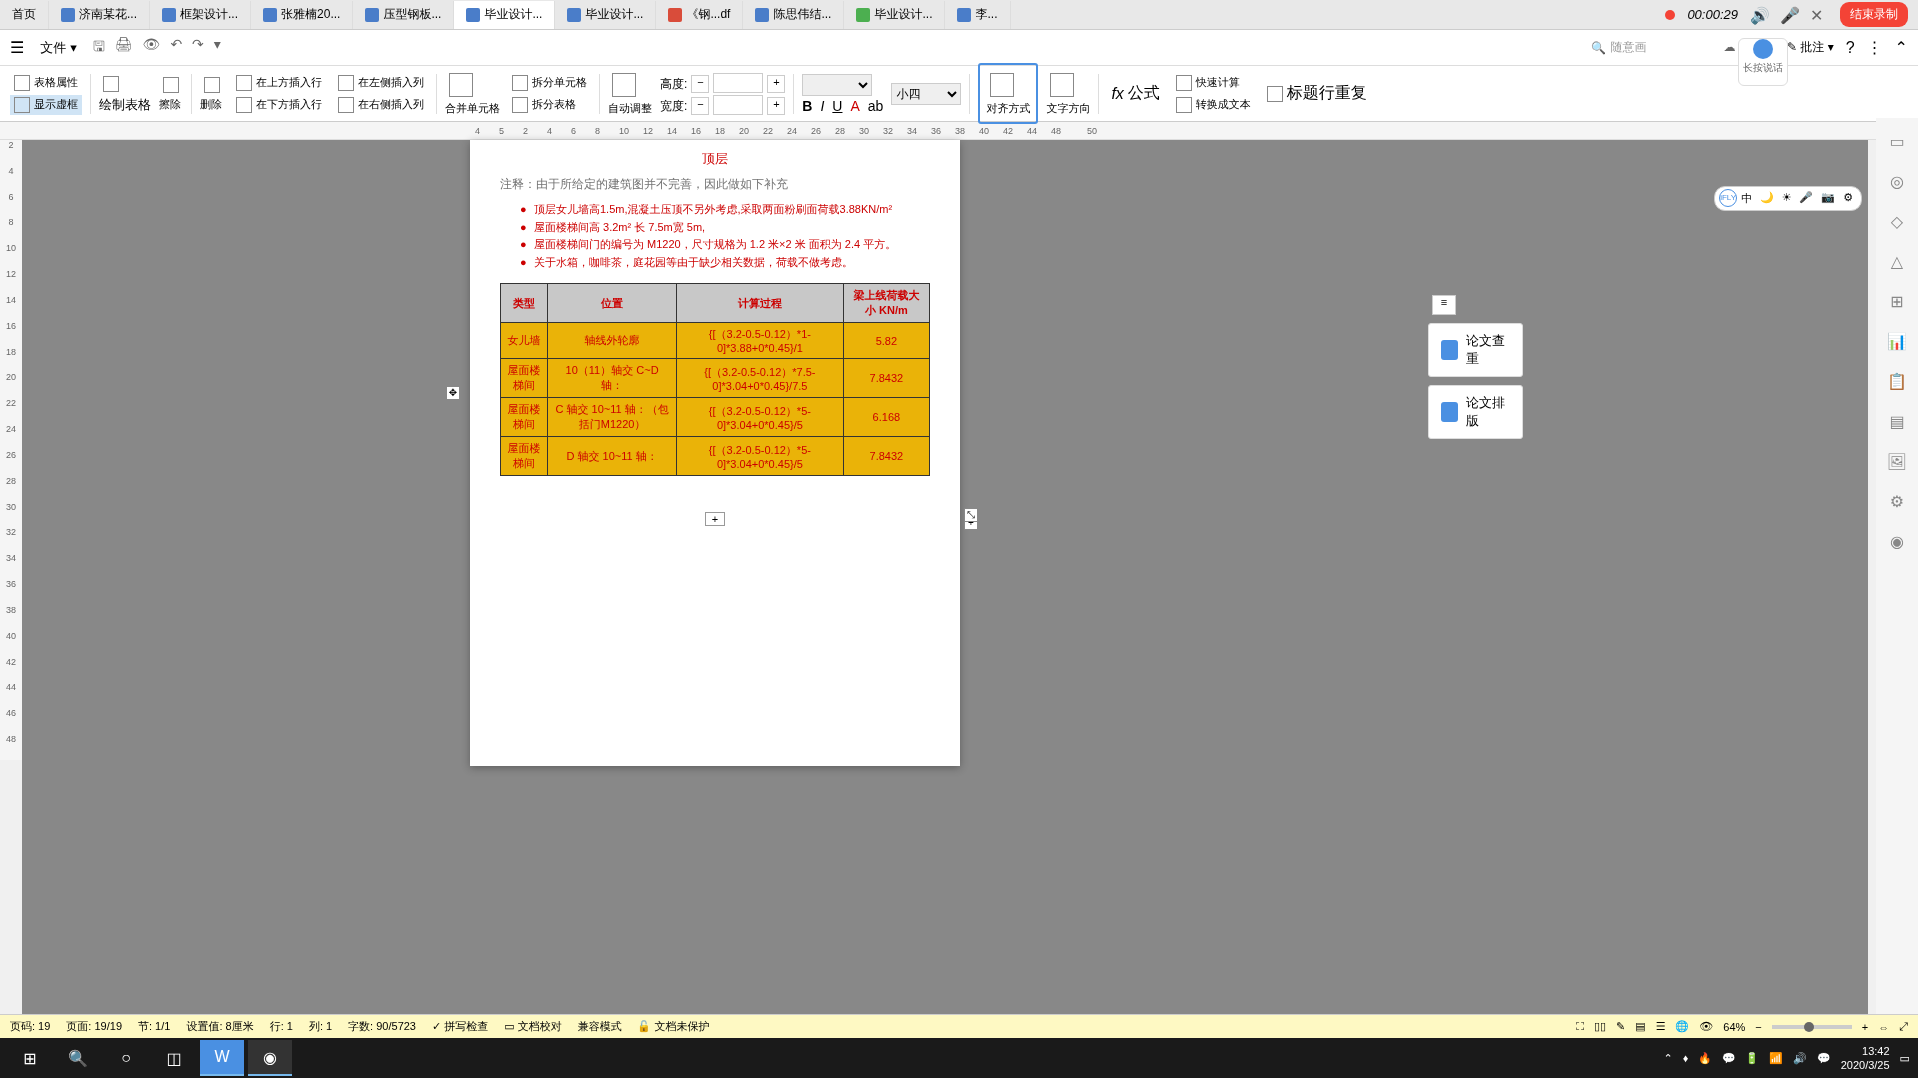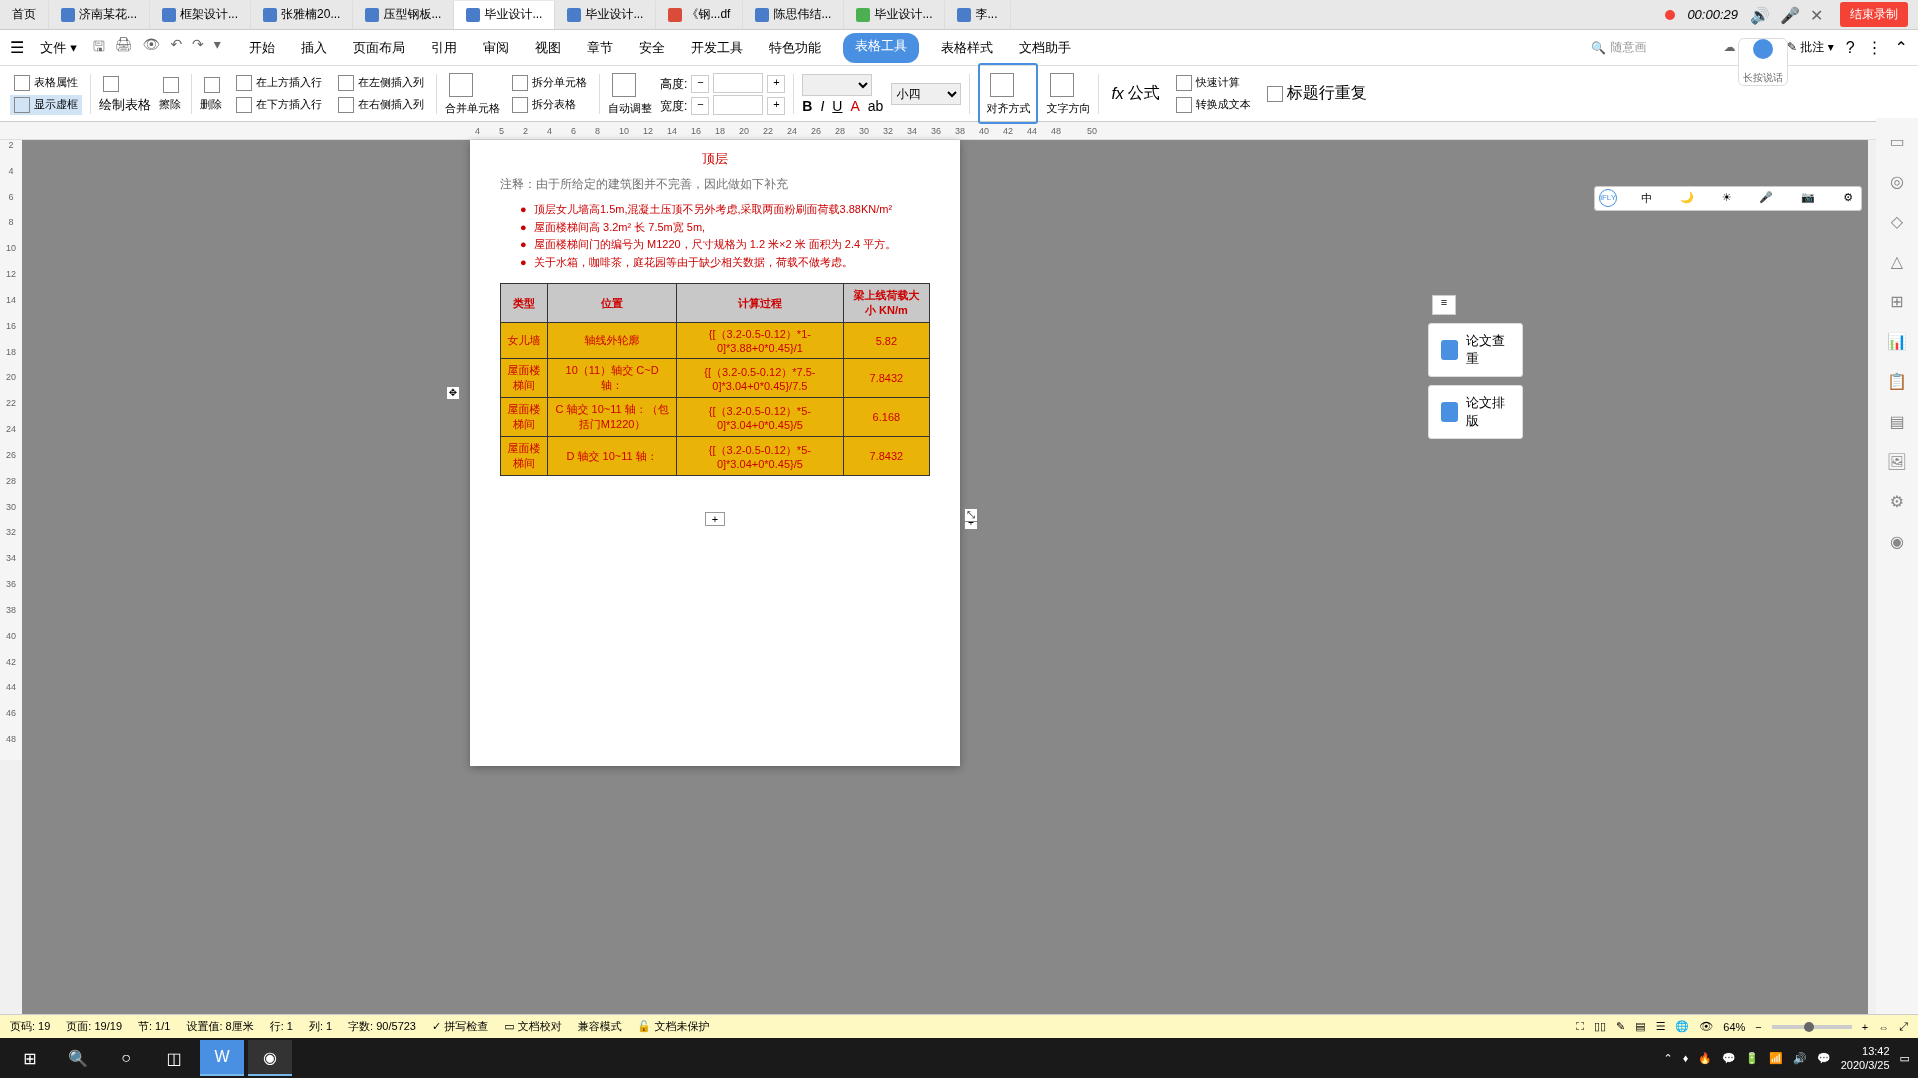--- a/index.html
+++ b/index.html
@@ -9,34 +9,34 @@
 .tab-bar { height: 30px; background: #e8e8e8; display: flex; align-items: center; border-bottom: 1px solid #ccc; }
 .tab { height: 28px; padding: 0 12px; display: flex; align-items: center; gap: 4px; font-size: 12px; cursor: pointer; border-right: 1px solid #ddd; }
 .tab.active { background: #fff; }
 .tab-icon { width: 14px; height: 14px; display: inline-block; }
 .tab-icon.w { background: #4a7dc9; border-radius: 2px; }
 .tab-icon.p { background: #d94c3a; border-radius: 2px; }
 .tab-icon.s { background: #4caf50; border-radius: 2px; }
 .rec-controls { margin-left: auto; display: flex; align-items: center; gap: 12px; padding-right: 10px; }
 .rec-dot { width: 10px; height: 10px; background: #f44336; border-radius: 50%; }
 .rec-time { font-size: 13px; font-style: italic; }
-.rec-btn { background: #f44336; color: #fff; padding: 4px 10px; border-radius: 3px; font-size: 12px; }
+.rec-btn { background: #f44336; color: #fff; padding: 4px 10px; border-radius: 9px; font-size: 12px; }
 .rec-icon { width: 18px; height: 18px; color: #666; }
 
 
 .menu-bar { height: 36px; background: #fff; display: flex; align-items: center; padding: 0 10px; gap: 4px; border-bottom: 1px solid #ddd; }
 .menu-left { display: flex; align-items: center; gap: 8px; }
 .file-menu { display: flex; align-items: center; gap: 4px; font-size: 13px; padding: 4px 8px; }
 .menu-icons { display: flex; gap: 10px; color: #666; font-size: 14px; }
 .menu-tabs { display: flex; gap: 18px; margin-left: 20px; font-size: 13px; }
 .menu-tab { padding: 6px 4px; cursor: pointer; }
 .menu-tab.highlight { background: #4a90e2; color: #fff; border-radius: 12px; padding: 4px 12px; }
 .menu-right { margin-left: auto; display: flex; align-items: center; gap: 12px; }
 .search-box { display: flex; align-items: center; gap: 4px; color: #999; font-size: 12px; width: 120px; }
-.voice-box { width: 50px; height: 48px; border: 1px solid #ddd; border-radius: 6px; display: flex; flex-direction: column; align-items: center; justify-content: space-between; position: absolute; right: 130px; top: 38px; background: #fff; z-index: 100; }
+.voice-box { width: 50px; height: 48px; border: 1px solid #ddd; border-radius: 6px; display: flex; flex-direction: column; align-items: center; justify-content: flex-start; position: absolute; right: 130px; top: 38px; background: #fff; z-index: 100; }
 .voice-icon { width: 20px; height: 20px; background: #4a90e2; border-radius: 50%; }
 .voice-text { font-size: 10px; color: #666; margin-top: 2px; }
 
 
 .ribbon { height: 56px; background: #fff; display: flex; align-items: center; padding: 0 10px; border-bottom: 1px solid #ccc; gap: 8px; }
 .ribbon-group { display: flex; flex-direction: column; gap: 2px; font-size: 11px; }
 .ribbon-item { display: flex; align-items: center; gap: 4px; padding: 2px 4px; cursor: pointer; }
 .ribbon-item.sel { background: #d0e4f5; }
 .ribbon-icon { width: 16px; height: 16px; border: 1px solid #888; display: inline-block; }
 .ribbon-icon.lg { width: 24px; height: 24px; }
@@ -71,21 +71,21 @@
 .side-panel { position: absolute; right: 60px; top: 155px; width: 380px; }
 .panel-toggle { width: 24px; height: 20px; background: #fff; border: 1px solid #ccc; text-align: center; font-size: 11px; margin-bottom: 8px; margin-left: 4px; }
 .panel-btn { display: flex; align-items: center; gap: 8px; background: #fff; border: 1px solid #ddd; border-radius: 3px; padding: 8px 12px; margin-bottom: 8px; width: 95px; font-size: 13px; cursor: pointer; }
 .panel-btn-icon { width: 20px; height: 20px; background: #4a90e2; border-radius: 3px; }
 
 
 .right-sidebar { position: absolute; right: 0; top: 118px; width: 42px; bottom: 40px; background: #f5f5f5; display: flex; flex-direction: column; align-items: center; gap: 18px; padding-top: 12px; }
 .rsb-icon { width: 22px; height: 22px; color: #888; cursor: pointer; display: flex; align-items: center; justify-content: center; }
 
 
-.float-bar { position: absolute; right: 56px; top: 186px; display: flex; gap: 20px; background: #fff; border: 1px solid #ccc; border-radius: 3px; padding: 2px 4px; font-size: 11px; }
+.float-bar { position: absolute; right: 56px; top: 186px; display: flex; gap: 0; background: #fff; border: 1px solid #ccc; border-radius: 11px; padding: 2px 4px; font-size: 11px; }
 .float-item { padding: 2px 4px; cursor: pointer; }
 .ifly { width: 18px; height: 18px; border: 1px solid #4a90e2; border-radius: 50%; font-size: 8px; color: #4a90e2; text-align: center; line-height: 16px; }
 
 
 .status-bar { position: absolute; bottom: 40px; left: 0; right: 0; height: 24px; background: #fef9c3; border-top: 1px solid #ccc; display: flex; align-items: center; padding: 0 10px; font-size: 11px; gap: 16px; }
 .status-right { margin-left: auto; display: flex; align-items: center; gap: 10px; }
 .zoom-slider { width: 80px; height: 4px; background: #ccc; position: relative; }
 .zoom-thumb { width: 10px; height: 10px; background: #666; border-radius: 50%; position: absolute; left: 40%; top: -3px; }
 
 
@@ -157,35 +157,20 @@
     <span>☰</span>
     <span class="file-menu"><span>文件</span> ▾</span>
     <div class="menu-icons">
       <span>🖫</span>
       <span>🖨</span>
       <span>👁</span>
       <span>↶</span>
       <span>↷</span>
       <span>▾</span>
     </div>
-  </div>
-  <div class="menu-tabs">
-    <span class="menu-tab">开始</span>
-    <span class="menu-tab">插入</span>
-    <span class="menu-tab">页面布局</span>
-    <span class="menu-tab">引用</span>
-    <span class="menu-tab">审阅</span>
-    <span class="menu-tab">视图</span>
-    <span class="menu-tab">章节</span>
-    <span class="menu-tab">安全</span>
-    <span class="menu-tab">开发工具</span>
-    <span class="menu-tab">特色功能</span>
-    <span class="menu-tab highlight">表格工具</span>
-    <span class="menu-tab">表格样式</span>
-    <span class="menu-tab">文档助手</span>
   </div>
   <div class="menu-right">
     <div class="search-box">🔍 <span>随意画</span></div>
     <span style="font-size:12px;color:#666">☁ <span>未同步</span></span>
     <span style="font-size:12px">✎ <span>批注</span> ▾</span>
     <span>?</span>
     <span>⋮</span>
     <span>⌃</span>
   </div>
 </div>

